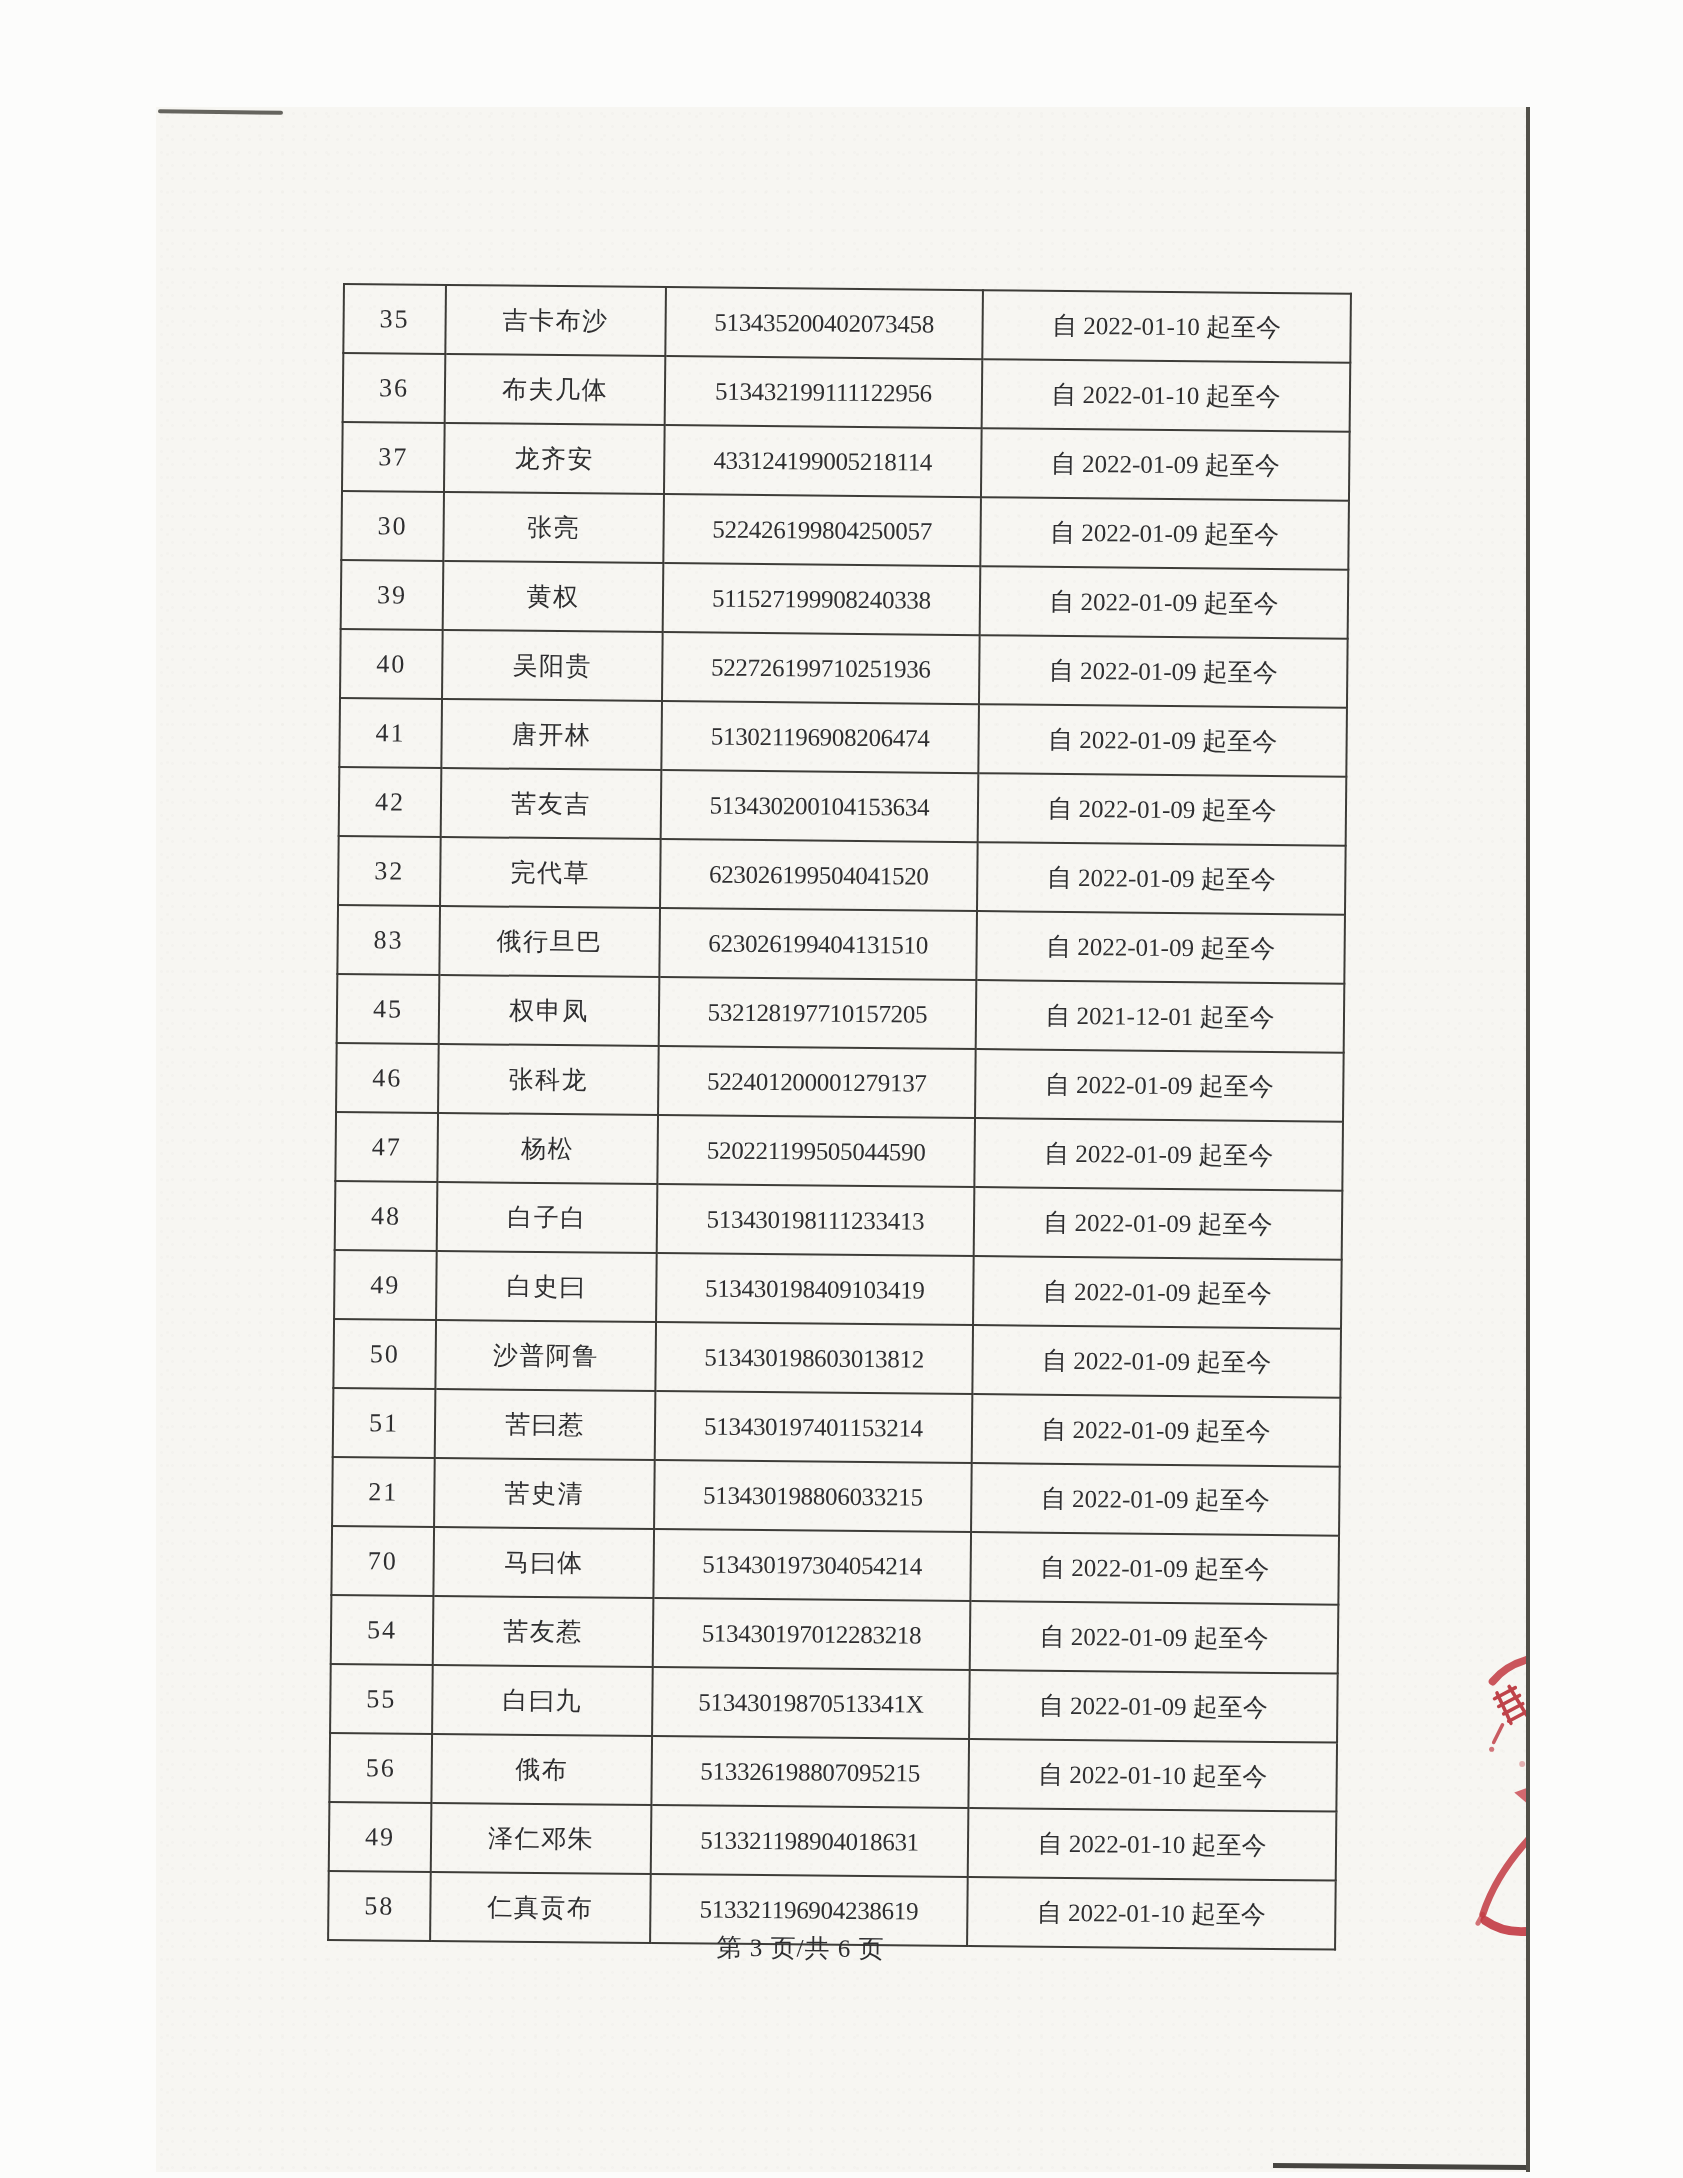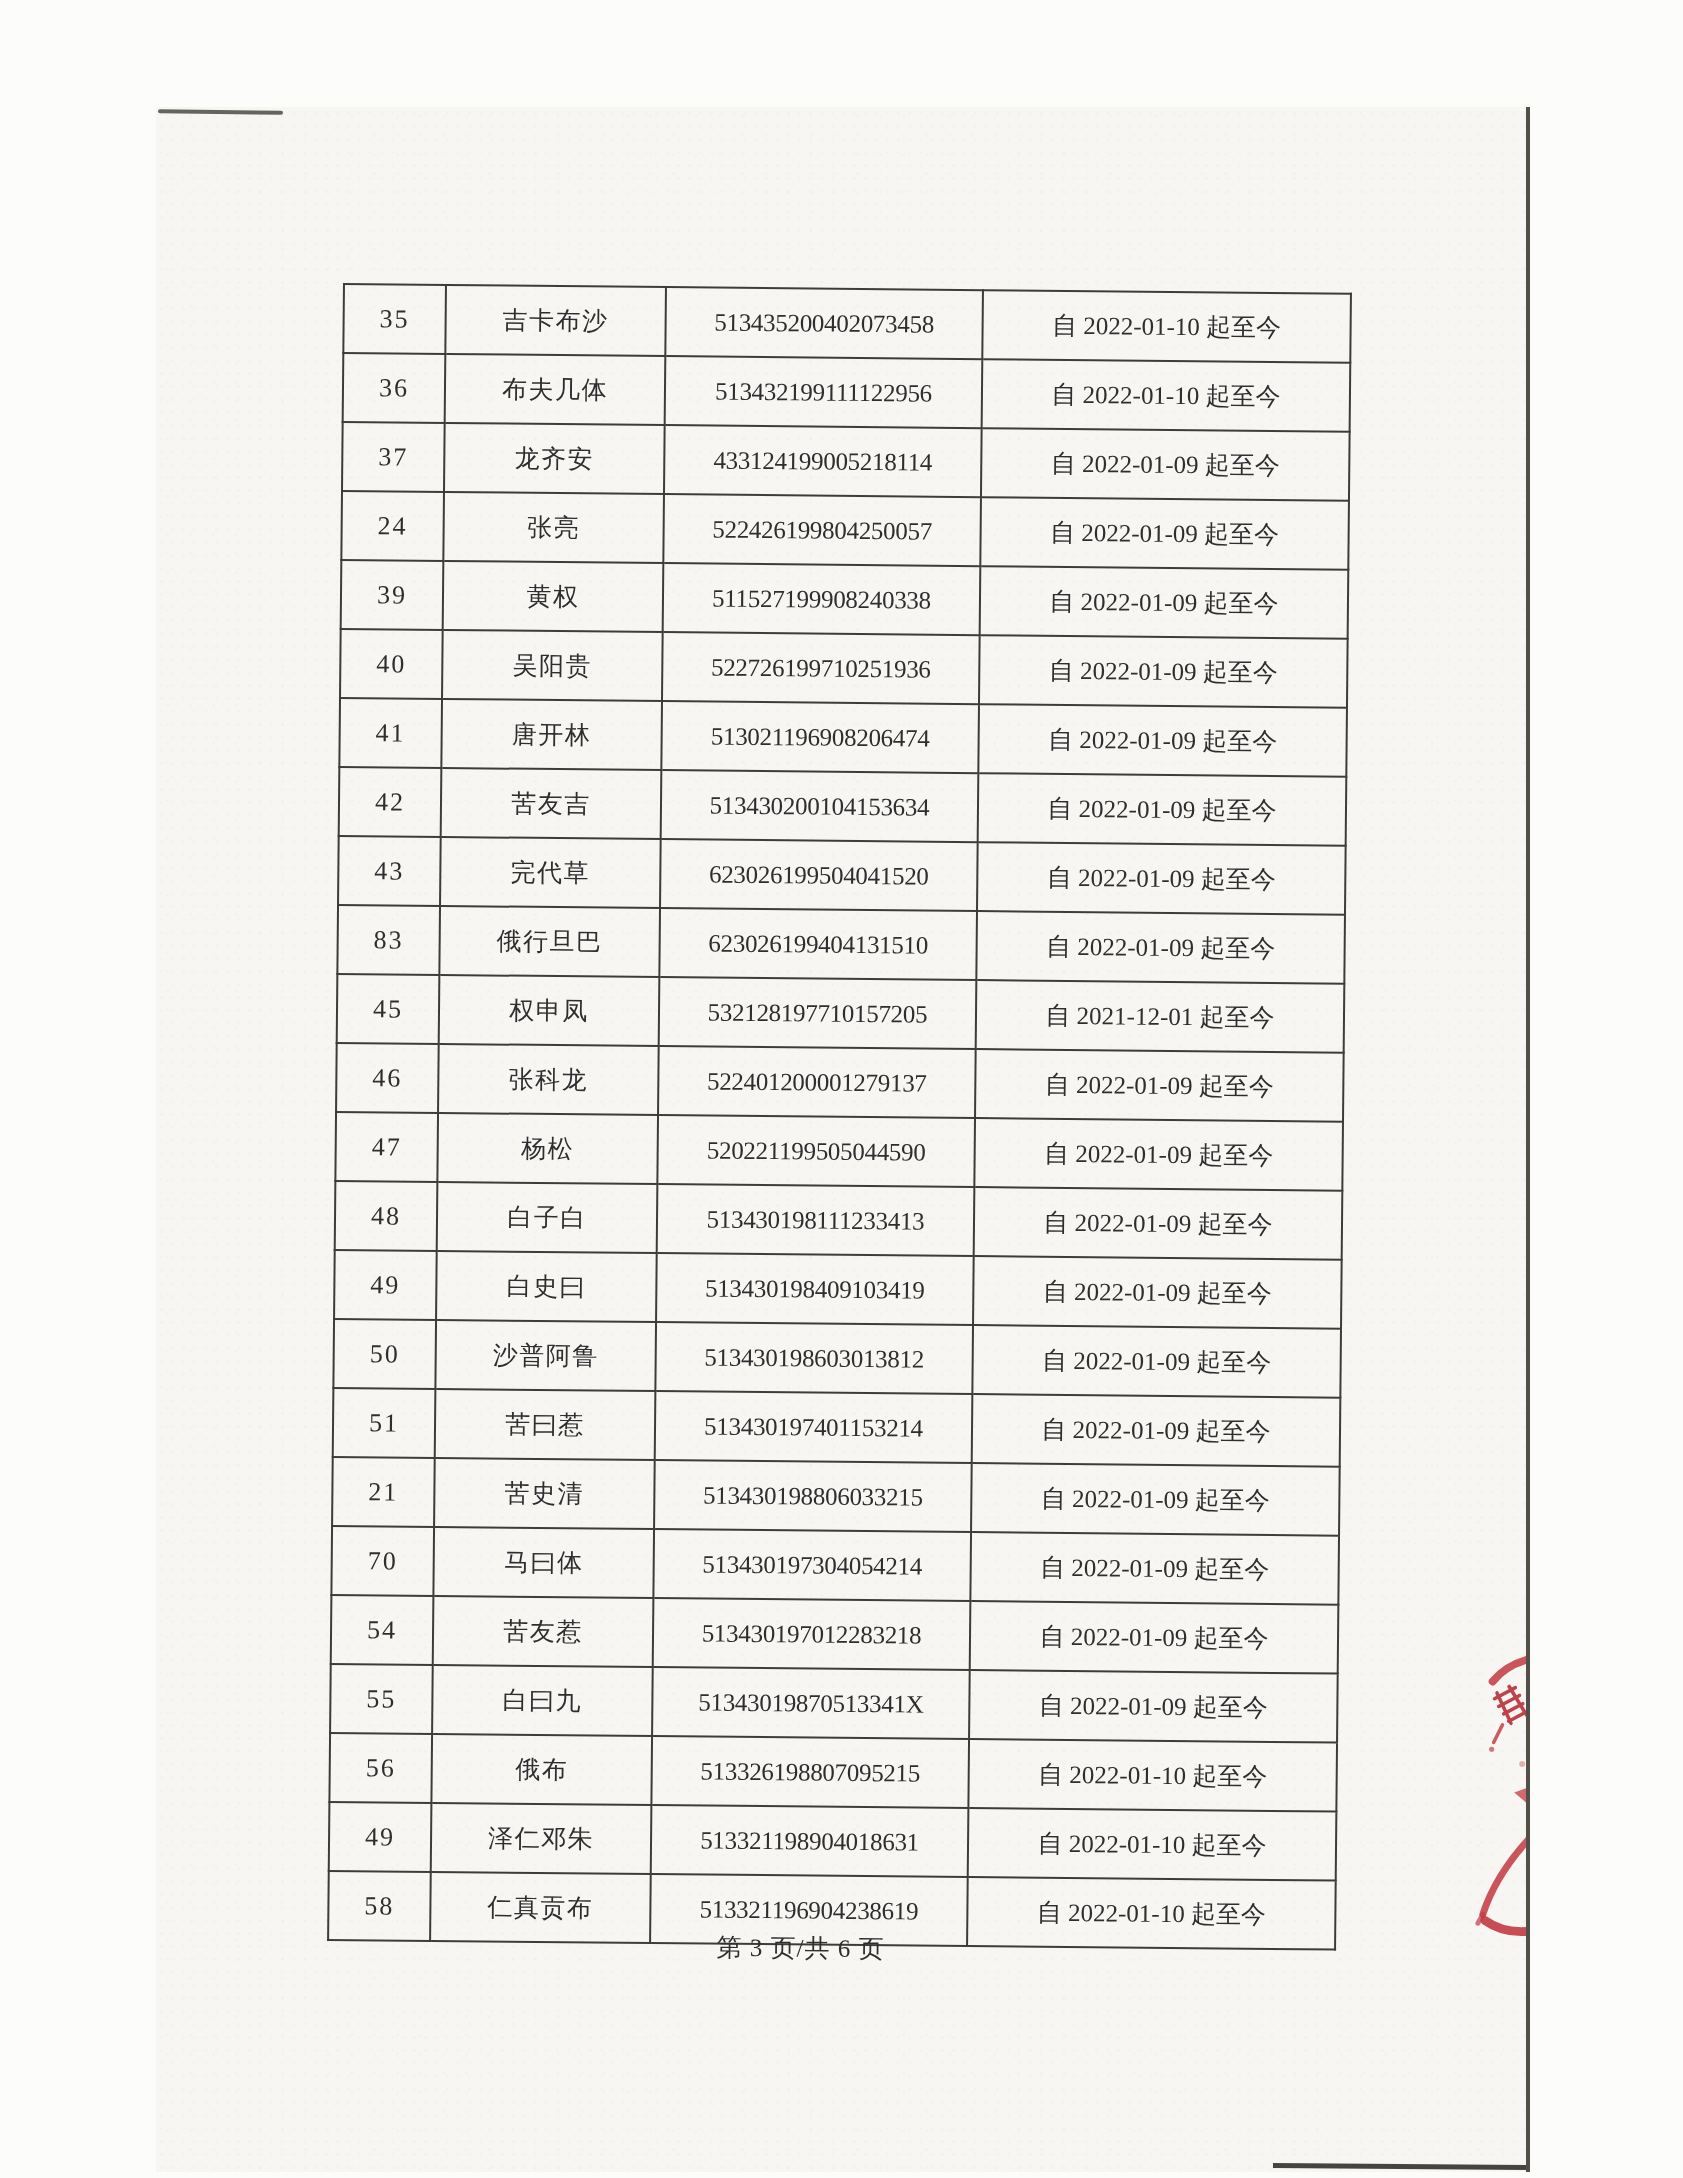--- a/index.html
+++ b/index.html
@@ -141,21 +141,21 @@
   </tr>
 
   <tr>
     <td class="c-no">37</td>
     <td class="c-name">龙齐安</td>
     <td class="c-id">433124199005218114</td>
     <td class="c-period">自 2022-01-09 起至今</td>
   </tr>
 
   <tr>
-    <td class="c-no">24</td>
+    <td class="c-no">30</td>
     <td class="c-name">张亮</td>
     <td class="c-id">522426199804250057</td>
     <td class="c-period">自 2022-01-09 起至今</td>
   </tr>
 
   <tr>
     <td class="c-no">39</td>
     <td class="c-name">黄权</td>
     <td class="c-id">511527199908240338</td>
     <td class="c-period">自 2022-01-09 起至今</td>
@@ -176,21 +176,21 @@
   </tr>
 
   <tr>
     <td class="c-no">42</td>
     <td class="c-name">苦友吉</td>
     <td class="c-id">513430200104153634</td>
     <td class="c-period">自 2022-01-09 起至今</td>
   </tr>
 
   <tr>
-    <td class="c-no">43</td>
+    <td class="c-no">32</td>
     <td class="c-name">完代草</td>
     <td class="c-id">623026199504041520</td>
     <td class="c-period">自 2022-01-09 起至今</td>
   </tr>
 
   <tr>
     <td class="c-no">83</td>
     <td class="c-name">俄行旦巴</td>
     <td class="c-id">623026199404131510</td>
     <td class="c-period">自 2022-01-09 起至今</td>

